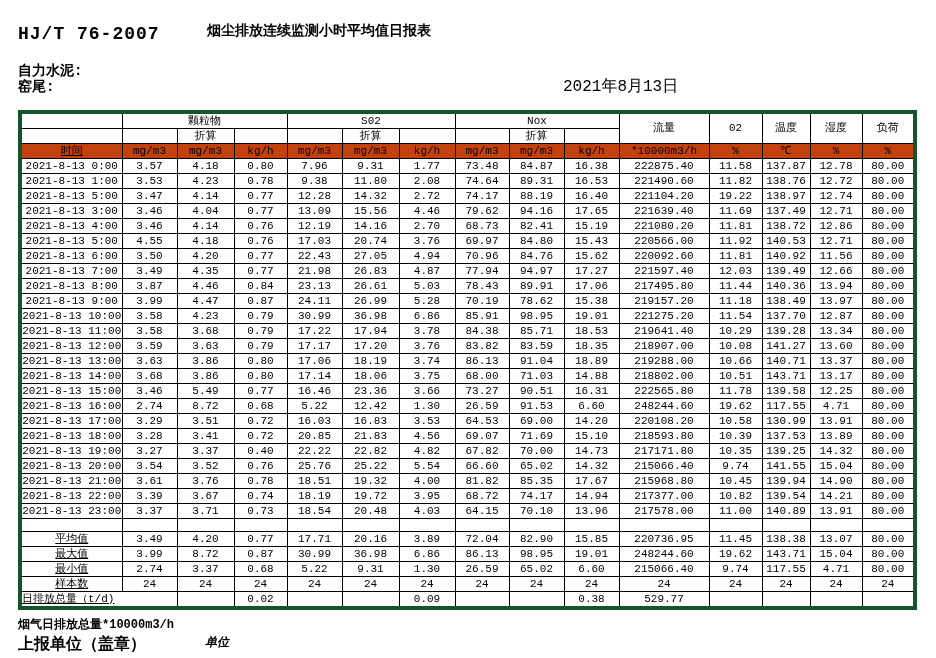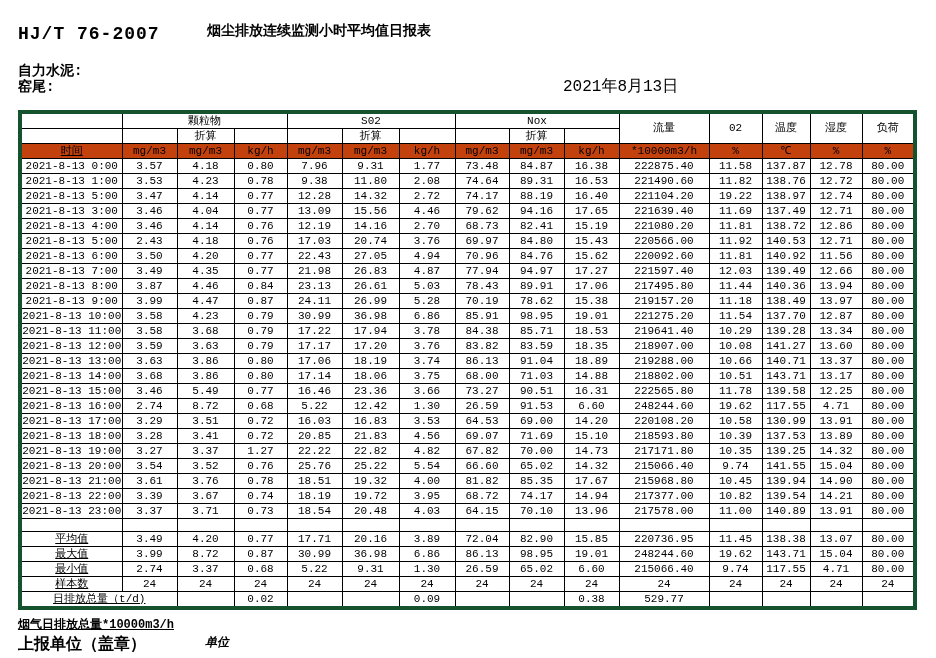--- a/index.html
+++ b/index.html
@@ -7,40 +7,40 @@
     width:936px;height:658px;background:#ffffff;position:relative;
     font-family:"Liberation Mono","DejaVu Sans Mono",monospace;
     color:#000;
   }
   .abs{position:absolute;white-space:nowrap;}
   #standard-code{left:18px;top:24px;font-size:18px;font-weight:bold;letter-spacing:1px;}
   #page-title{left:207px;top:22px;font-size:14px;font-weight:bold;text-align:center;}
   #company-line{left:18px;top:62px;font-size:14px;font-weight:bold;}
   #kiln-line{left:18px;top:78px;font-size:14px;font-weight:bold;}
   #report-date{left:563px;top:76px;font-size:16px;}
-  #flue-note{left:18px;top:616px;font-size:12px;font-weight:bold;text-decoration:underline;}
+  #flue-note{left:18px;top:616px;font-size:12px;font-weight:bold;}
   #report-unit{left:18px;top:634px;font-size:16px;font-weight:bold;}
   #unit-label{left:205px;top:634px;font-size:12px;font-weight:bold;font-style:italic;}
 
   table#report{
     position:absolute;left:18px;top:110px;
     border-collapse:collapse;table-layout:fixed;width:895px;
     font-size:11px;line-height:1;
   }
   #report td{
     border:1px solid #000;text-align:center;padding:0;
     overflow:hidden;white-space:nowrap;height:14px;
   }
   #report{border:4px solid #14532d;}
   #report thead tr{height:15px;}
   #report .green td{background:#c2410c;}
   #report td.time-h{text-decoration:underline;}
   #report tr.spacer td{height:12px;}
   #report td.sum-label{text-decoration:underline;}
-  #report td.sum-label-left{text-decoration:underline;text-align:center;}
+  #report td.sum-label-left{text-decoration:underline;text-align:left;}
 </style>
 </head>
 <body>
 
 <div class="abs" id="standard-code">HJ/T  76-2007</div>
 <div class="abs" id="page-title">烟尘排放连续监测小时平均值日报表</div>
 <div class="abs" id="company-line">自力水泥:</div>
 <div class="abs" id="kiln-line">窑尾:</div>
 <div class="abs" id="report-date">2021年8月13日</div>
 
@@ -185,21 +185,21 @@
         <td>82.41</td>
         <td>15.19</td>
         <td>221080.20</td>
         <td>11.81</td>
         <td>138.72</td>
         <td>12.86</td>
         <td>80.00</td>
       </tr>
       <tr>
         <td class="time">2021-8-13 5:00</td>
-        <td>2.43</td>
+        <td>4.55</td>
         <td>4.18</td>
         <td>0.76</td>
         <td>17.03</td>
         <td>20.74</td>
         <td>3.76</td>
         <td>69.97</td>
         <td>84.80</td>
         <td>15.43</td>
         <td>220566.00</td>
         <td>11.92</td>
@@ -425,21 +425,21 @@
         <td>218593.80</td>
         <td>10.39</td>
         <td>137.53</td>
         <td>13.89</td>
         <td>80.00</td>
       </tr>
       <tr>
         <td class="time">2021-8-13 19:00</td>
         <td>3.27</td>
         <td>3.37</td>
-        <td>1.27</td>
+        <td>0.40</td>
         <td>22.22</td>
         <td>22.82</td>
         <td>4.82</td>
         <td>67.82</td>
         <td>70.00</td>
         <td>14.73</td>
         <td>217171.80</td>
         <td>10.35</td>
         <td>139.25</td>
         <td>14.32</td>

